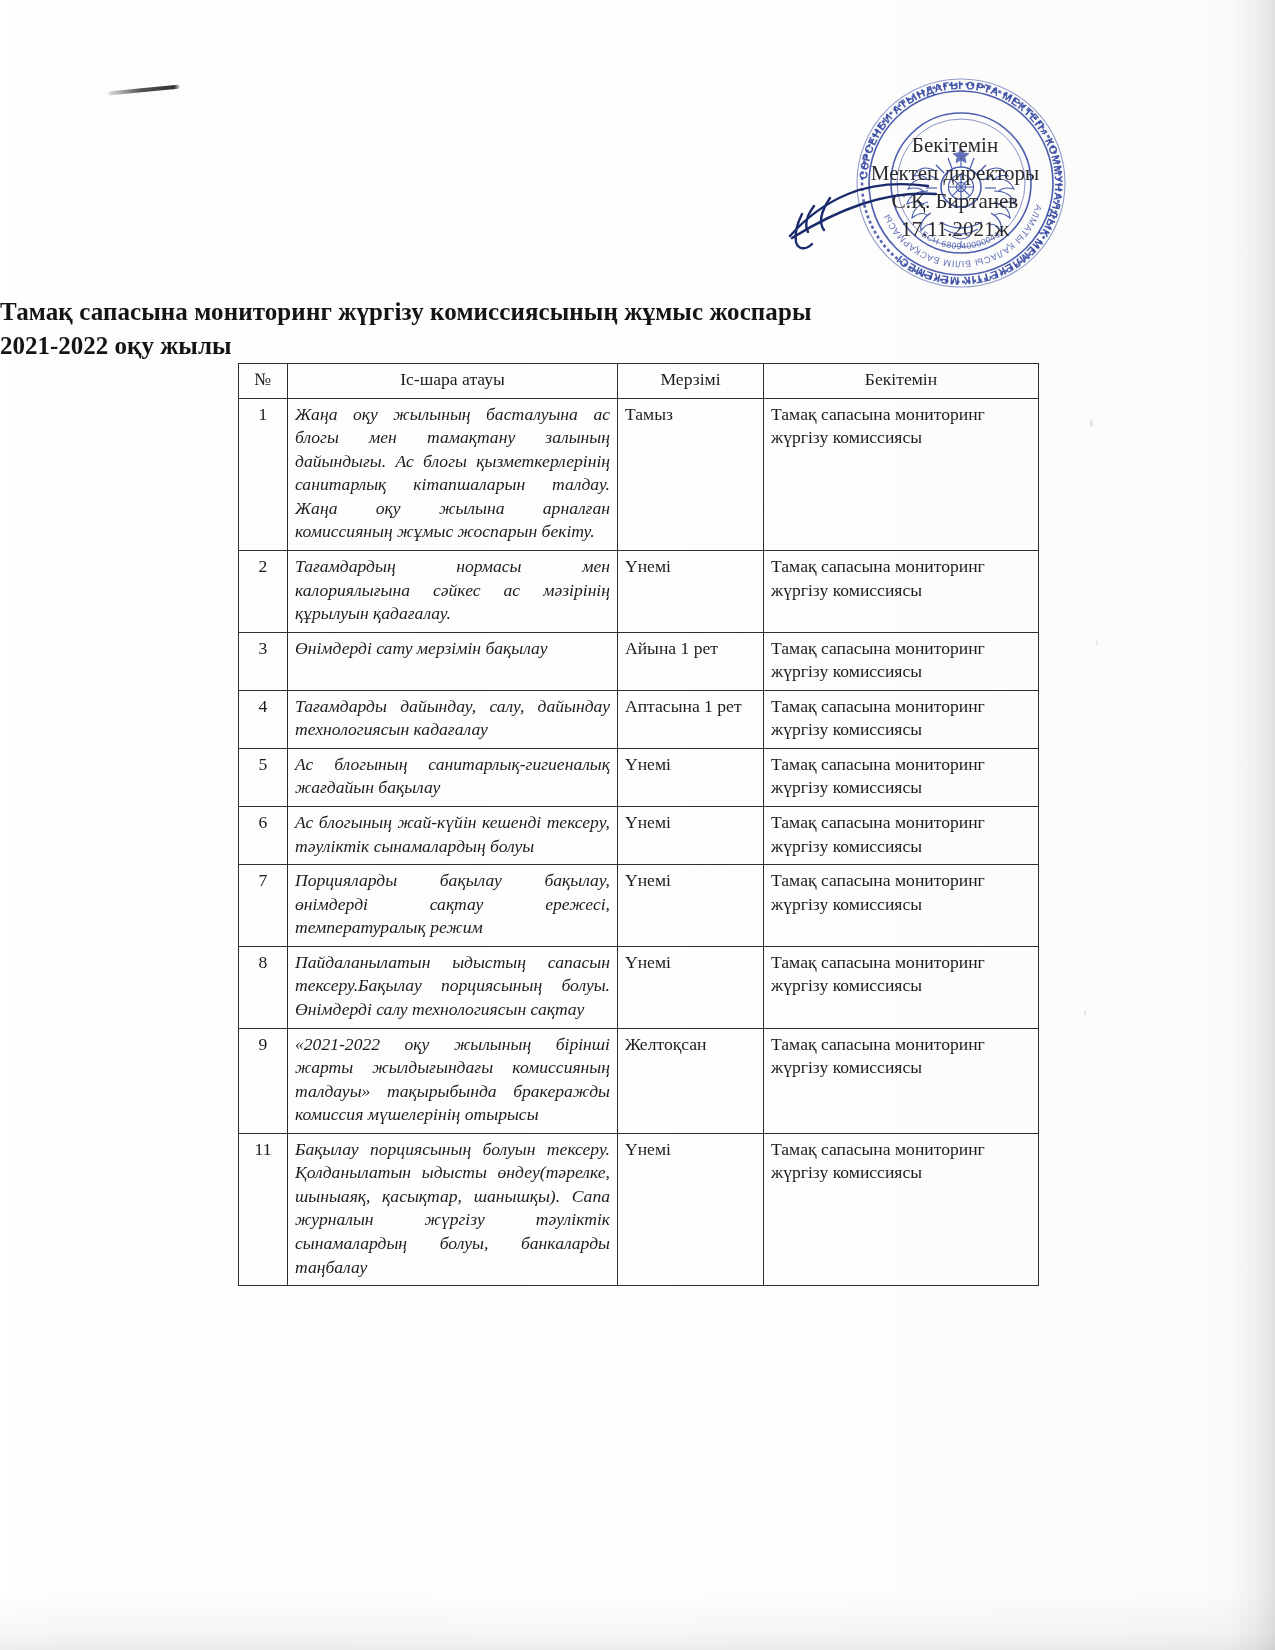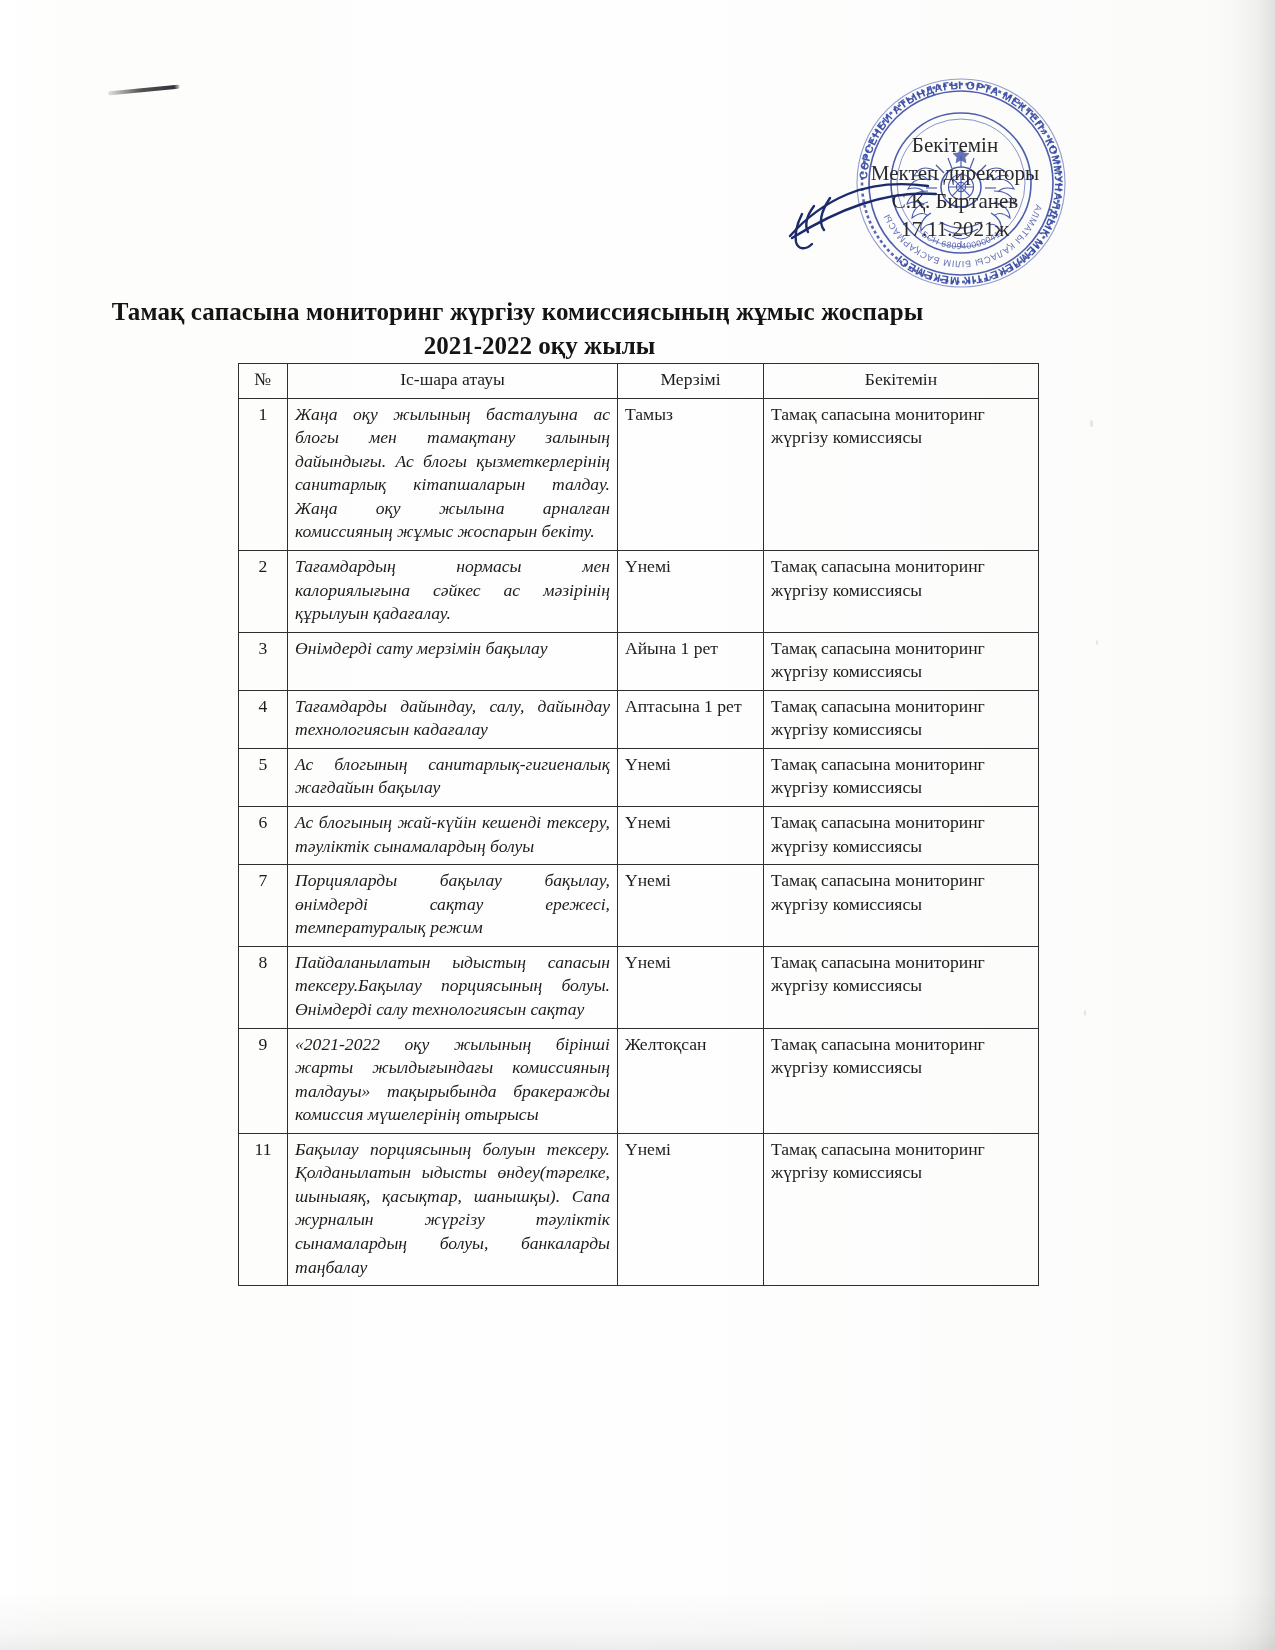--- a/index.html
+++ b/index.html
@@ -90,35 +90,34 @@
     height: 90px;
     z-index: 7;
   }
 
   
   .doc-title {
     position: absolute;
     left: 0;
     top: 298px;
     width: 1035px;
-    text-align: center;
+    text-align: left;
     z-index: 5;
   }
   .doc-title .line1 {
     font-size: 25px;
     font-weight: bold;
     letter-spacing: 0.1px;
     color: #141414;
   }
   .doc-title .line2 {
     font-size: 25px;
     font-weight: bold;
     margin-top: 6px;
     color: #141414;
-    padding-left: 44px;
   }
 
   
   table.plan {
     position: absolute;
     left: 238px;
     top: 363px;
     width: 800px;
     border-collapse: collapse;
     table-layout: fixed;

